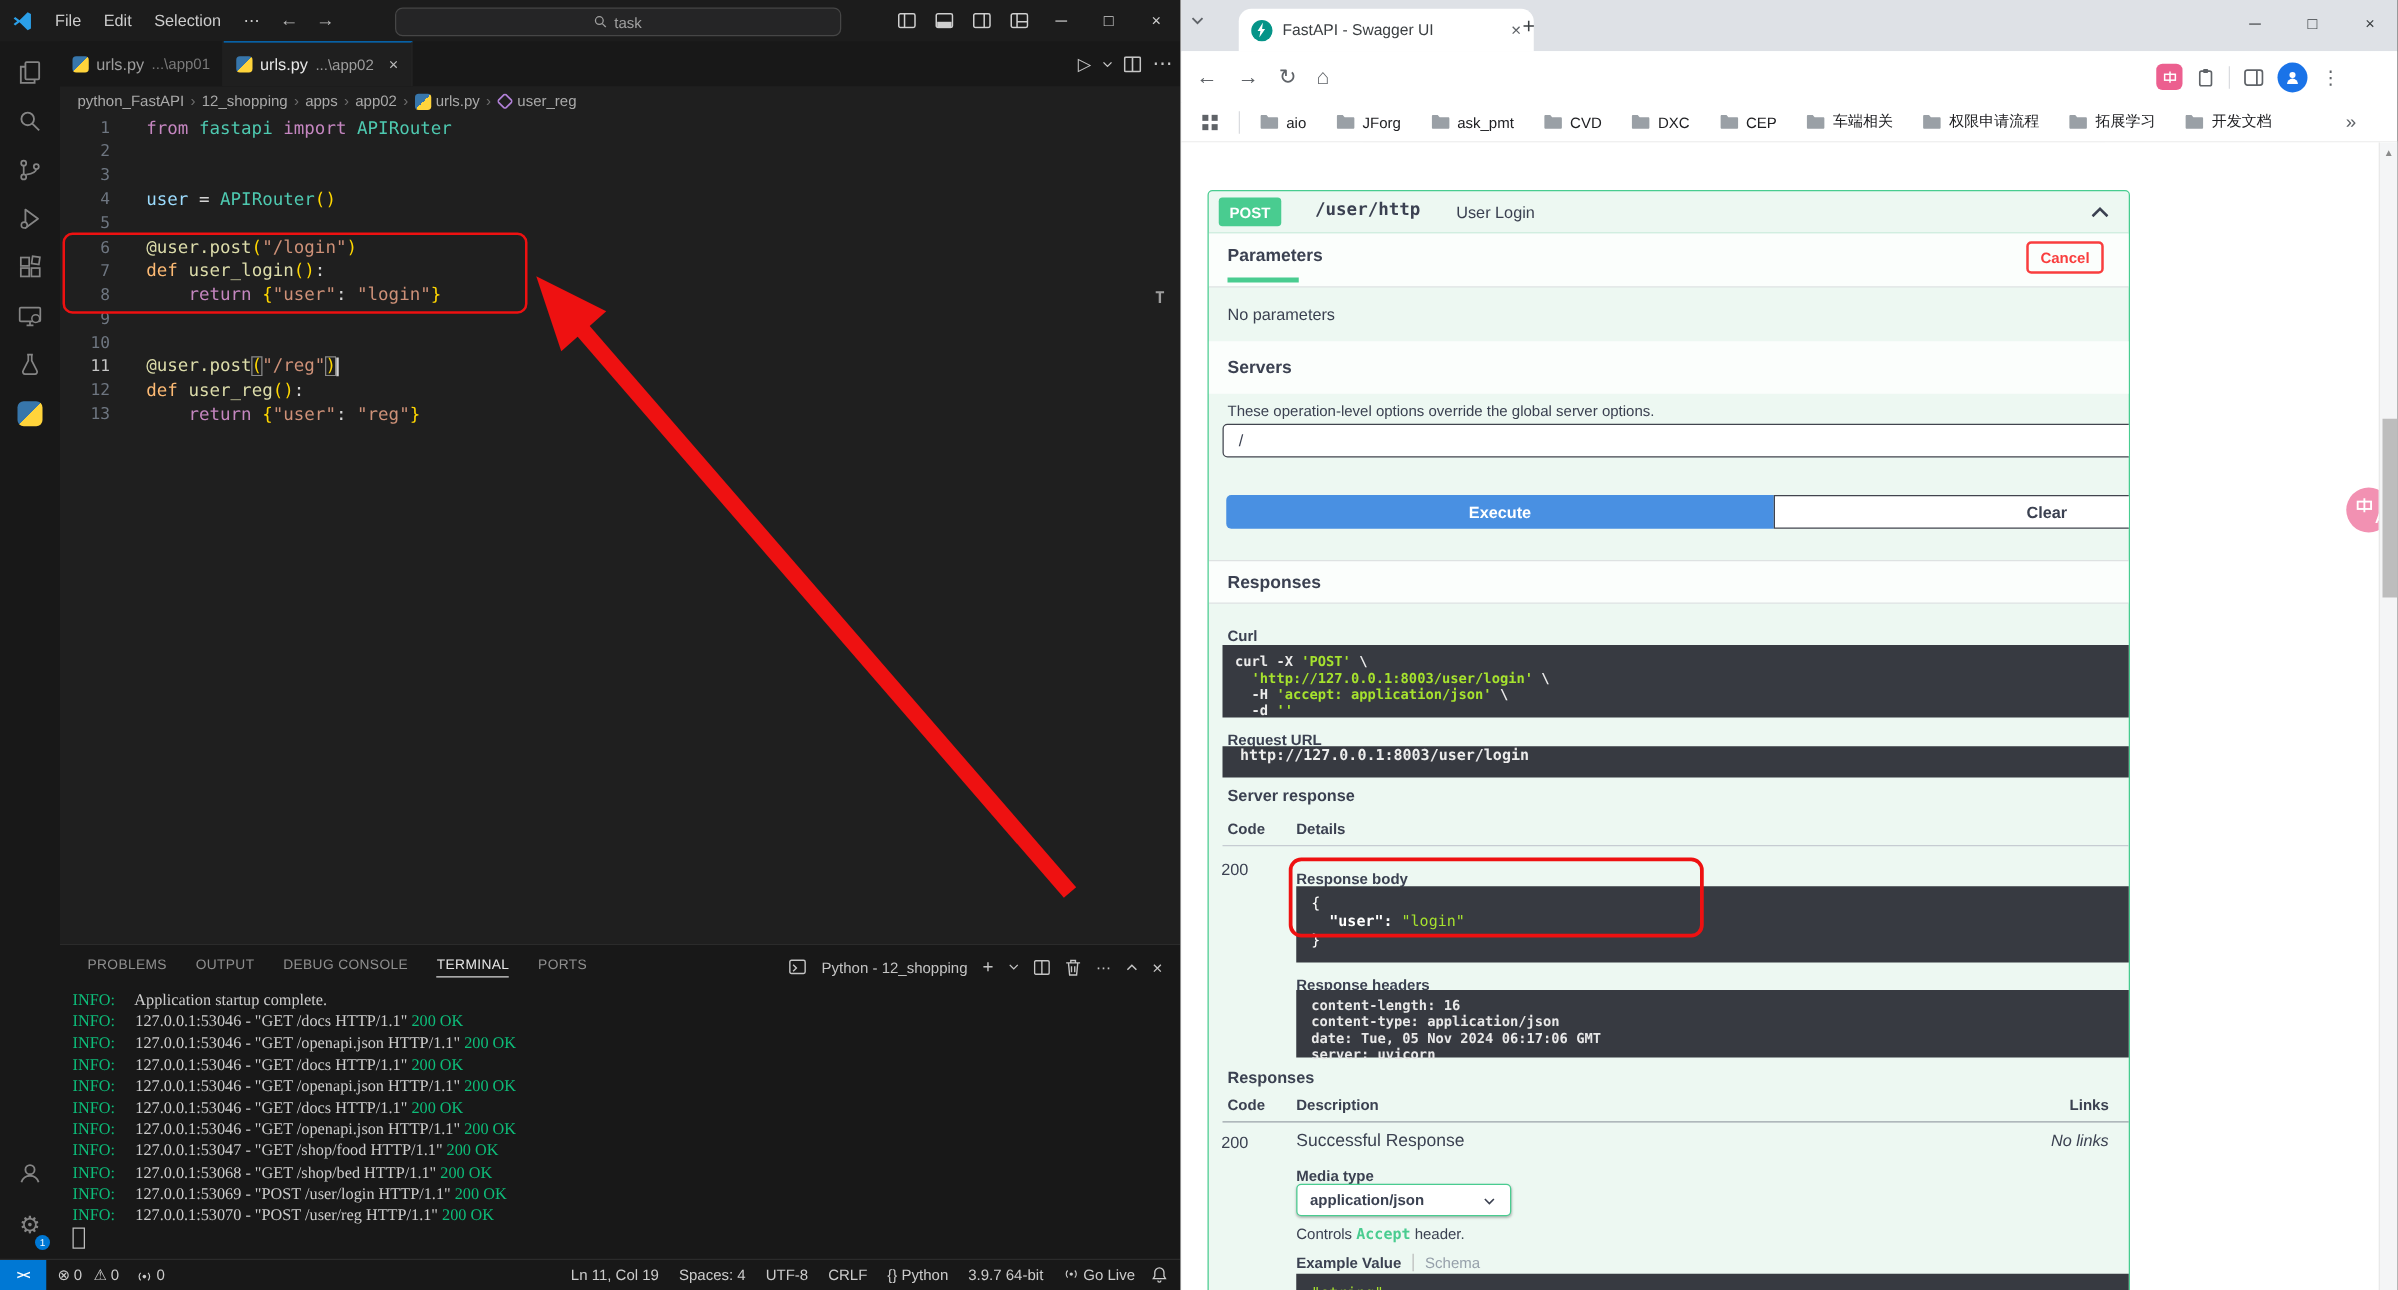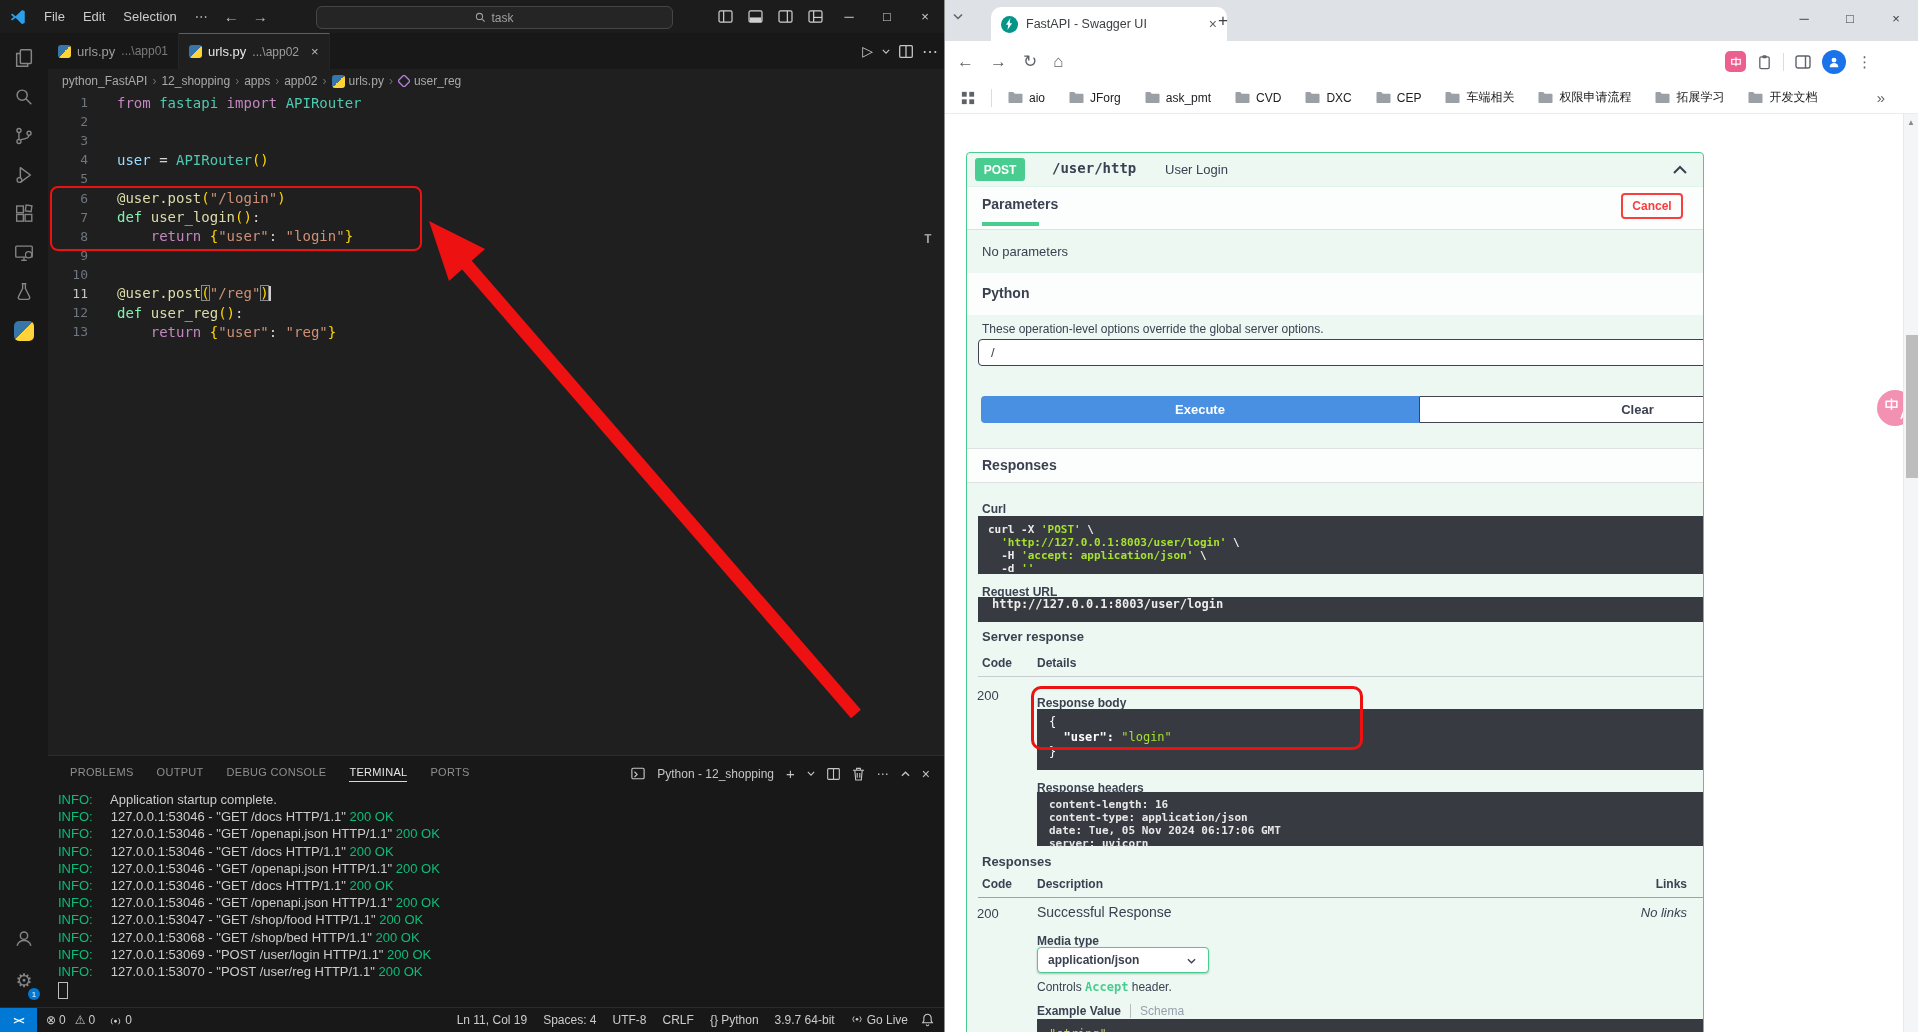--- a/index.html
+++ b/index.html
@@ -32,36 +32,36 @@
   .ed-actions{position:absolute;right:6px;top:0;height:36px;display:flex;align-items:center;gap:9px;color:#c5c5c5}
 
   .crumbs{position:absolute;left:48px;top:69px;width:896px;height:24px;display:flex;align-items:center;gap:5px;font-size:12px;color:#a9a9a9;padding-left:14px;box-sizing:border-box}
   .crumb-sep{color:#6d6d6d}
 
   #code-lines{position:absolute;left:48px;top:93px;width:878px}
   .cl{height:19.1px;display:flex;align-items:center;white-space:pre;font-family:"DejaVu Sans Mono",monospace;font-size:14px}
   .ln{width:40px;text-align:right;color:#6e7681;font-size:13px;flex:none}
   .ln.act{color:#c6c6c6}
   .cd{margin-left:29px}
-  .tk-kw{color:#C586C0}.tk-df{color:#86efac}.tk-ty{color:#4EC9B0}.tk-vr{color:#9CDCFE}
+  .tk-kw{color:#C586C0}.tk-df{color:#fdba74}.tk-ty{color:#4EC9B0}.tk-vr{color:#9CDCFE}
   .tk-fn{color:#DCDCAA}.tk-st{color:#CE9178}.tk-p{color:#FFD700}.tk-w{color:#d4d4d4}
   .tk-hb{color:#FFD700;box-shadow:inset 0 0 0 1px #8a8a8a}
   .caret{display:inline-block;width:2px;height:15px;background:#d0d0d0;vertical-align:text-bottom}
   .t-mark{position:absolute;left:924px;top:231px;color:#9d9d9d;font:bold 13px "DejaVu Sans Mono",monospace}
   .ovr-red{position:absolute;left:937px;top:800px;width:4px;height:12px;background:#f14c4c}
   .ovr-b1{position:absolute;left:937px;top:884px;width:4px;height:8px;background:#3794ff}
   .ovr-b2{position:absolute;left:937px;top:897px;width:4px;height:8px;background:#3794ff}
 
   .panel{position:absolute;left:48px;top:755px;width:896px;height:252px;background:#181818;border-top:1px solid #2b2b2b;box-sizing:border-box}
   .panel-head{position:relative;height:35px;display:flex;align-items:center}
   #pt-tabs{display:flex;gap:23px;margin-left:22px}
   .pt{font-size:11px;color:#8f8f8f;letter-spacing:.3px;padding-bottom:3px}
   .pt.active{color:#e7e7e7;border-bottom:1px solid #d7d7d7}
   .panel-right{position:absolute;right:14px;top:0;height:35px;display:flex;align-items:center;gap:12px;color:#c5c5c5;font-size:12px}
-  #term-lines{position:absolute;left:10px;top:35px;white-space:pre;font-family:Liberation Sans, sans-serif;font-size:13px;line-height:17.2px;color:#cccccc}
+  #term-lines{position:absolute;left:10px;top:35px;white-space:pre;font-family:Liberation Serif, serif;font-size:13px;line-height:17.2px;color:#cccccc}
   .g{color:#0dbc79}
   .term-cursor{position:absolute;left:10px;top:226px;width:8px;height:15px;border:1px solid #bdbdbd}
 
   .statusbar{position:absolute;left:0;top:1007px;width:944px;height:25px;background:#181818;border-top:1px solid #2b2b2b;display:flex;align-items:center;color:#cccccc;font-size:12px;box-sizing:border-box}
   .sb-remote{width:37px;height:25px;background:#0078d4;color:#fff;display:flex;align-items:center;justify-content:center;font:bold 10px "DejaVu Sans Mono",monospace;letter-spacing:-1px}
   .sb-it{display:flex;align-items:center;gap:3px;margin-left:9px}
   #sb-right{position:absolute;right:36px;display:flex;gap:16px;align-items:center}
   .sb-live{display:flex;align-items:flex-start;gap:4px}
   .sb-bell{position:absolute;right:10px}
 
@@ -616,21 +616,21 @@
 
         <div class="sw-row rowp">
           <span class="a h4" style="left:15px;top:10px">Parameters</span>
           <span class="a pbar"></span>
           <span class="a cancel">Cancel</span>
         </div>
 
         <span class="a" style="left:15px;top:91px;font-size:13px">No parameters</span>
 
         <div class="sw-row rows2">
-          <span class="a h4" style="left:15px;top:12px">Python</span>
+          <span class="a h4" style="left:15px;top:12px">Servers</span>
         </div>
 
         <span class="a" style="left:15px;top:169px;font-size:12px">These operation-level options override the global server options.</span>
 
         <div class="a sel1">
           <span>/</span>
           <svg class="selchev" width="9" height="6" viewBox="0 0 10 6">
               <polyline points="1,1 5,5 9,1" fill="none" stroke="#3b4151" stroke-width="1.5"></polyline>
             </svg>
         </div>

